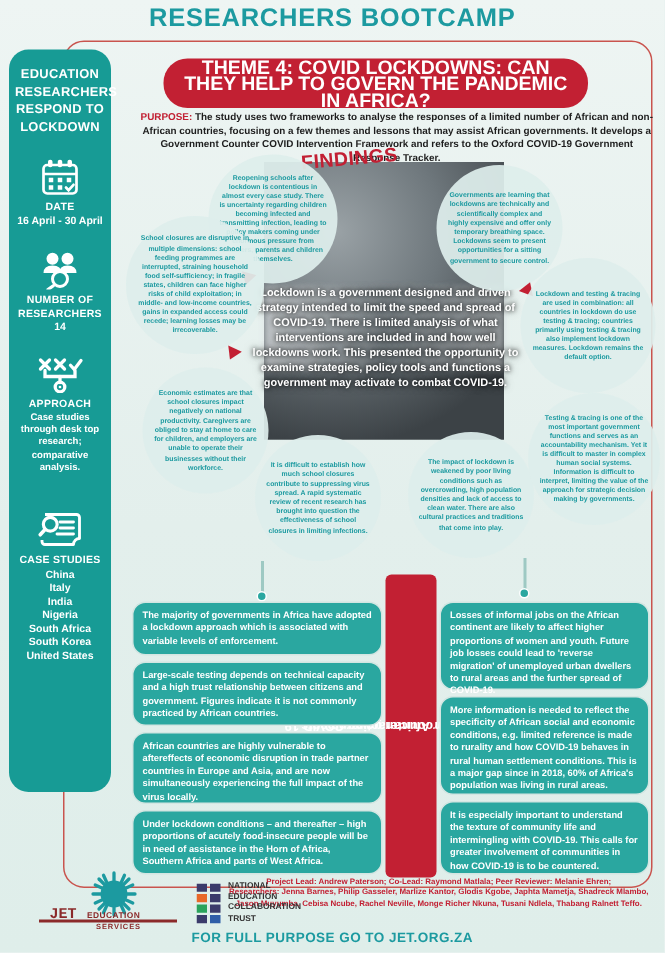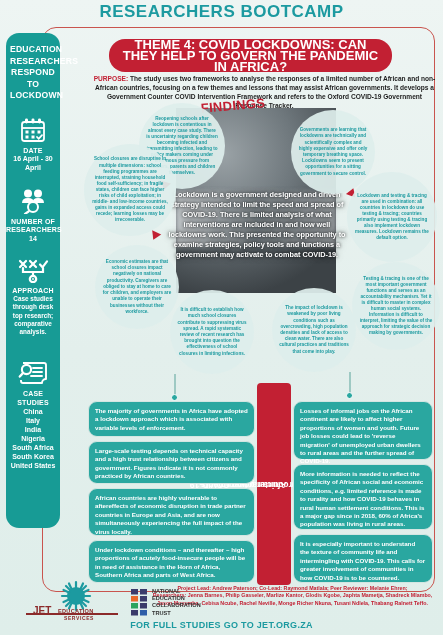--- a/index.html
+++ b/index.html
@@ -20,21 +20,21 @@
 
   
   .frame{
     position:absolute;left:42px;top:27px;width:393px;height:565px;
     border:1.3px solid #c9544e;border-radius:14px;box-sizing:border-box;
     pointer-events:none;
   }
 
   
   .sidebar{
-    position:absolute;left:6px;top:33px;width:54px;height:495px;
+    position:absolute;left:6px;top:33px;width:68px;height:495px;
     background:#179b95;border-radius:13px;color:#fff;text-align:center;
     box-sizing:border-box;padding-top:7px;
   }
   .sb-title{font-size:8.6px;font-weight:bold;line-height:11.5px;letter-spacing:.2px;padding:4px 4px 0 4px;}
   .sb-block{margin-top:15px;}
   .sb-icon{display:block;margin:0 auto 4px auto;}
   .sb-label{font-size:7px;font-weight:bold;line-height:8.6px;letter-spacing:.2px;}
   .sb-value{font-size:7px;line-height:8.8px;font-weight:bold;padding:0 4px;}
   .sb-list{font-size:7px;line-height:9px;font-weight:bold;}
   .sb-approach{font-size:6.4px;line-height:8.2px;font-weight:bold;padding:0 5px;}
@@ -117,21 +117,21 @@
   .credits{
     position:absolute;left:150px;top:585px;width:285px;text-align:center;
     color:#c22033;font-size:5.3px;line-height:7.4px;font-weight:bold;
   }
   .credits .row{white-space:normal;}
   .report{
     position:absolute;left:0;top:620px;width:443px;text-align:center;
     color:#1c9aa0;font-size:9px;font-weight:bold;letter-spacing:.3px;
   }
   .jet-logo{position:absolute;left:30px;top:580px;width:92px;height:42px;}
-  .jet-text{position:absolute;left:33px;top:605px;font-size:10px;font-weight:bold;color:#8b2a2a;font-family:Liberation Sans, sans-serif;}
+  .jet-text{position:absolute;left:33px;top:605px;font-size:10px;font-weight:bold;color:#8b2a2a;font-family:Liberation Mono, monospace;}
   .jet-sub{position:absolute;left:58px;top:608px;font-size:5.6px;font-weight:bold;color:#8b2a2a;letter-spacing:.3px;}
   .jet-sub2{position:absolute;left:64px;top:615px;font-size:5px;font-weight:bold;color:#8b2a2a;letter-spacing:.6px;}
   .jet-rule{position:absolute;left:26px;top:613px;width:92px;height:1.6px;background:#8b2a2a;}
   .nect-text{position:absolute;left:152px;top:588px;font-size:5.6px;line-height:7.2px;font-weight:bold;color:#333;}
   .nect-grid{position:absolute;left:131px;top:589px;width:17px;height:28px;}
 </style>
 </head>
 <body>
 
 <div class="page">
@@ -337,15 +337,15 @@
     <rect x="0" y="21" width="7" height="5.5" fill="#3b3b6b"></rect>
       <rect x="9" y="21" width="7" height="5.5" fill="#2f5ea8"></rect>
   </svg>
   <div class="nect-text" id="nect-text">
       <div>NATIONAL</div>
       <div>EDUCATION</div>
       <div>COLLABORATION</div>
       <div>TRUST</div>
     </div>
 
-  <div class="report">FOR FULL STUDIES GO TO JET.ORG.ZA</div>
+  <div class="report">FOR FULL PURPOSE GO TO JET.ORG.ZA</div>
 
 </div>
 
 </body></html>

